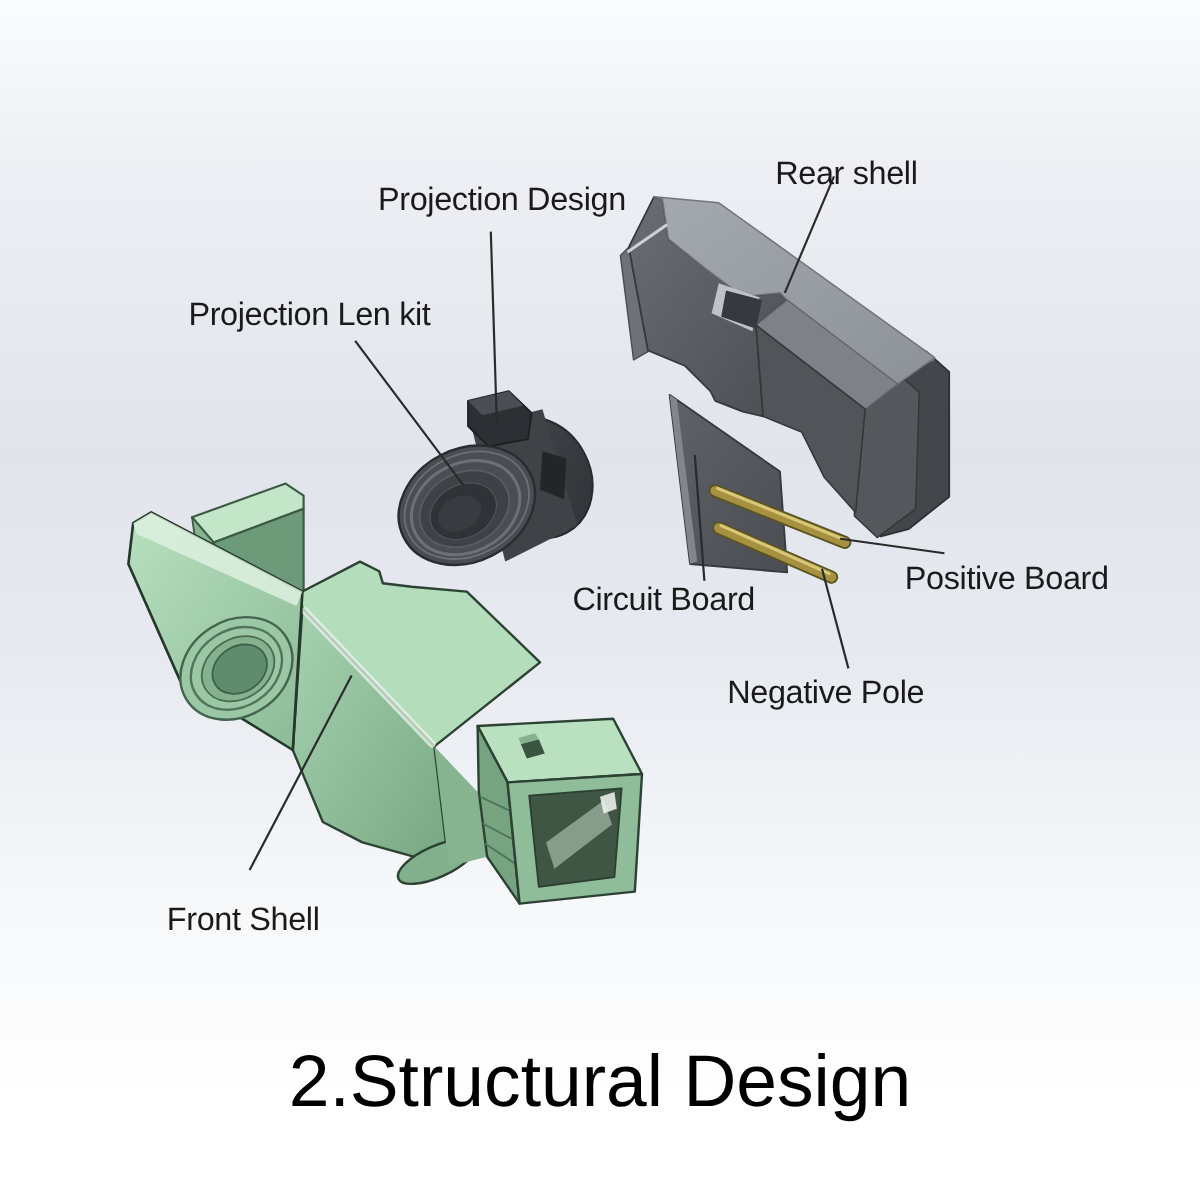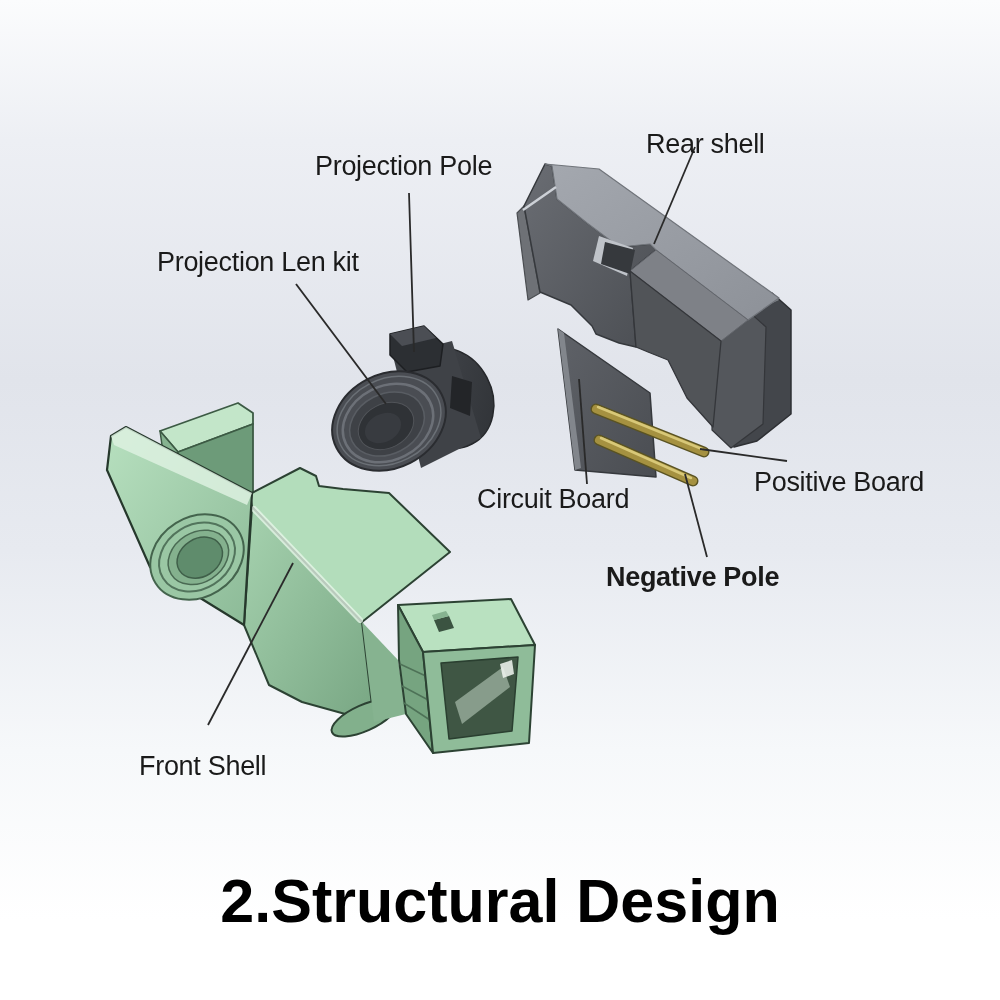--- a/index.html
+++ b/index.html
@@ -8,21 +8,21 @@
     font-family:"Liberation Sans","DejaVu Sans",sans-serif;
     background:linear-gradient(180deg,#fbfcfd 0%,#edeff4 14%,#e1e4eb 38%,#e7eaf0 55%,#f6f8fa 75%,#ffffff 92%);
   }
   #scene{position:absolute;left:0;top:0;width:1000px;height:1000px;}
   .part-label{
     position:absolute;white-space:nowrap;
     font-size:27px;line-height:1.1;color:#1a1a1a;letter-spacing:-0.3px;
   }
   .main-title{
     position:absolute;left:50%;transform:translateX(-50%);top:866px;
-    font-size:61px;font-weight:700;color:#000;white-space:nowrap;letter-spacing:0;
+    font-size:61px;font-weight:400;color:#000;white-space:nowrap;letter-spacing:0;
   }
 </style>
 </head>
 <body>
 
 <svg id="scene" viewBox="0 0 1000 1000">
   <defs>
     <linearGradient id="gSlab" x1="0" y1="0" x2="1" y2="1">
       <stop offset="0" stop-color="#6a6d73"></stop>
         <stop offset="1" stop-color="#4b4e53"></stop>
@@ -149,20 +149,20 @@
     <line x1="409" y1="193" x2="414" y2="352"></line>
     <line x1="296" y1="284" x2="386" y2="404"></line>
     <line x1="579" y1="379" x2="587" y2="484"></line>
     <line x1="700" y1="449" x2="787" y2="461"></line>
     <line x1="685" y1="474" x2="707" y2="557"></line>
     <line x1="293" y1="563" x2="208" y2="725"></line>
   </g>
 </svg>
 
 <div class="part-label" style="left:646px;top:111px;margin-top:19px;">Rear shell</div>
-<div class="part-label" style="left:315px;top:152px;">Projection Pole</div>
+<div class="part-label" style="left:315px;top:152px;">Projection Design</div>
 <div class="part-label" style="left:141px;top:248px;margin-left:16px;">Projection Len kit</div>
 <div class="part-label" style="left:477px;top:485px;">Circuit Board</div>
 <div class="part-label" style="left:754px;top:468px;">Positive Board</div>
-<div class="part-label" style="left:606px;top:563px;font-weight:bold;">Negative Pole</div>
+<div class="part-label" style="left:606px;top:563px;">Negative Pole</div>
 <div class="part-label" style="left:139px;top:752px;">Front Shell</div>
 
 <div class="main-title">2.Structural Design</div>
 
 </body></html>

